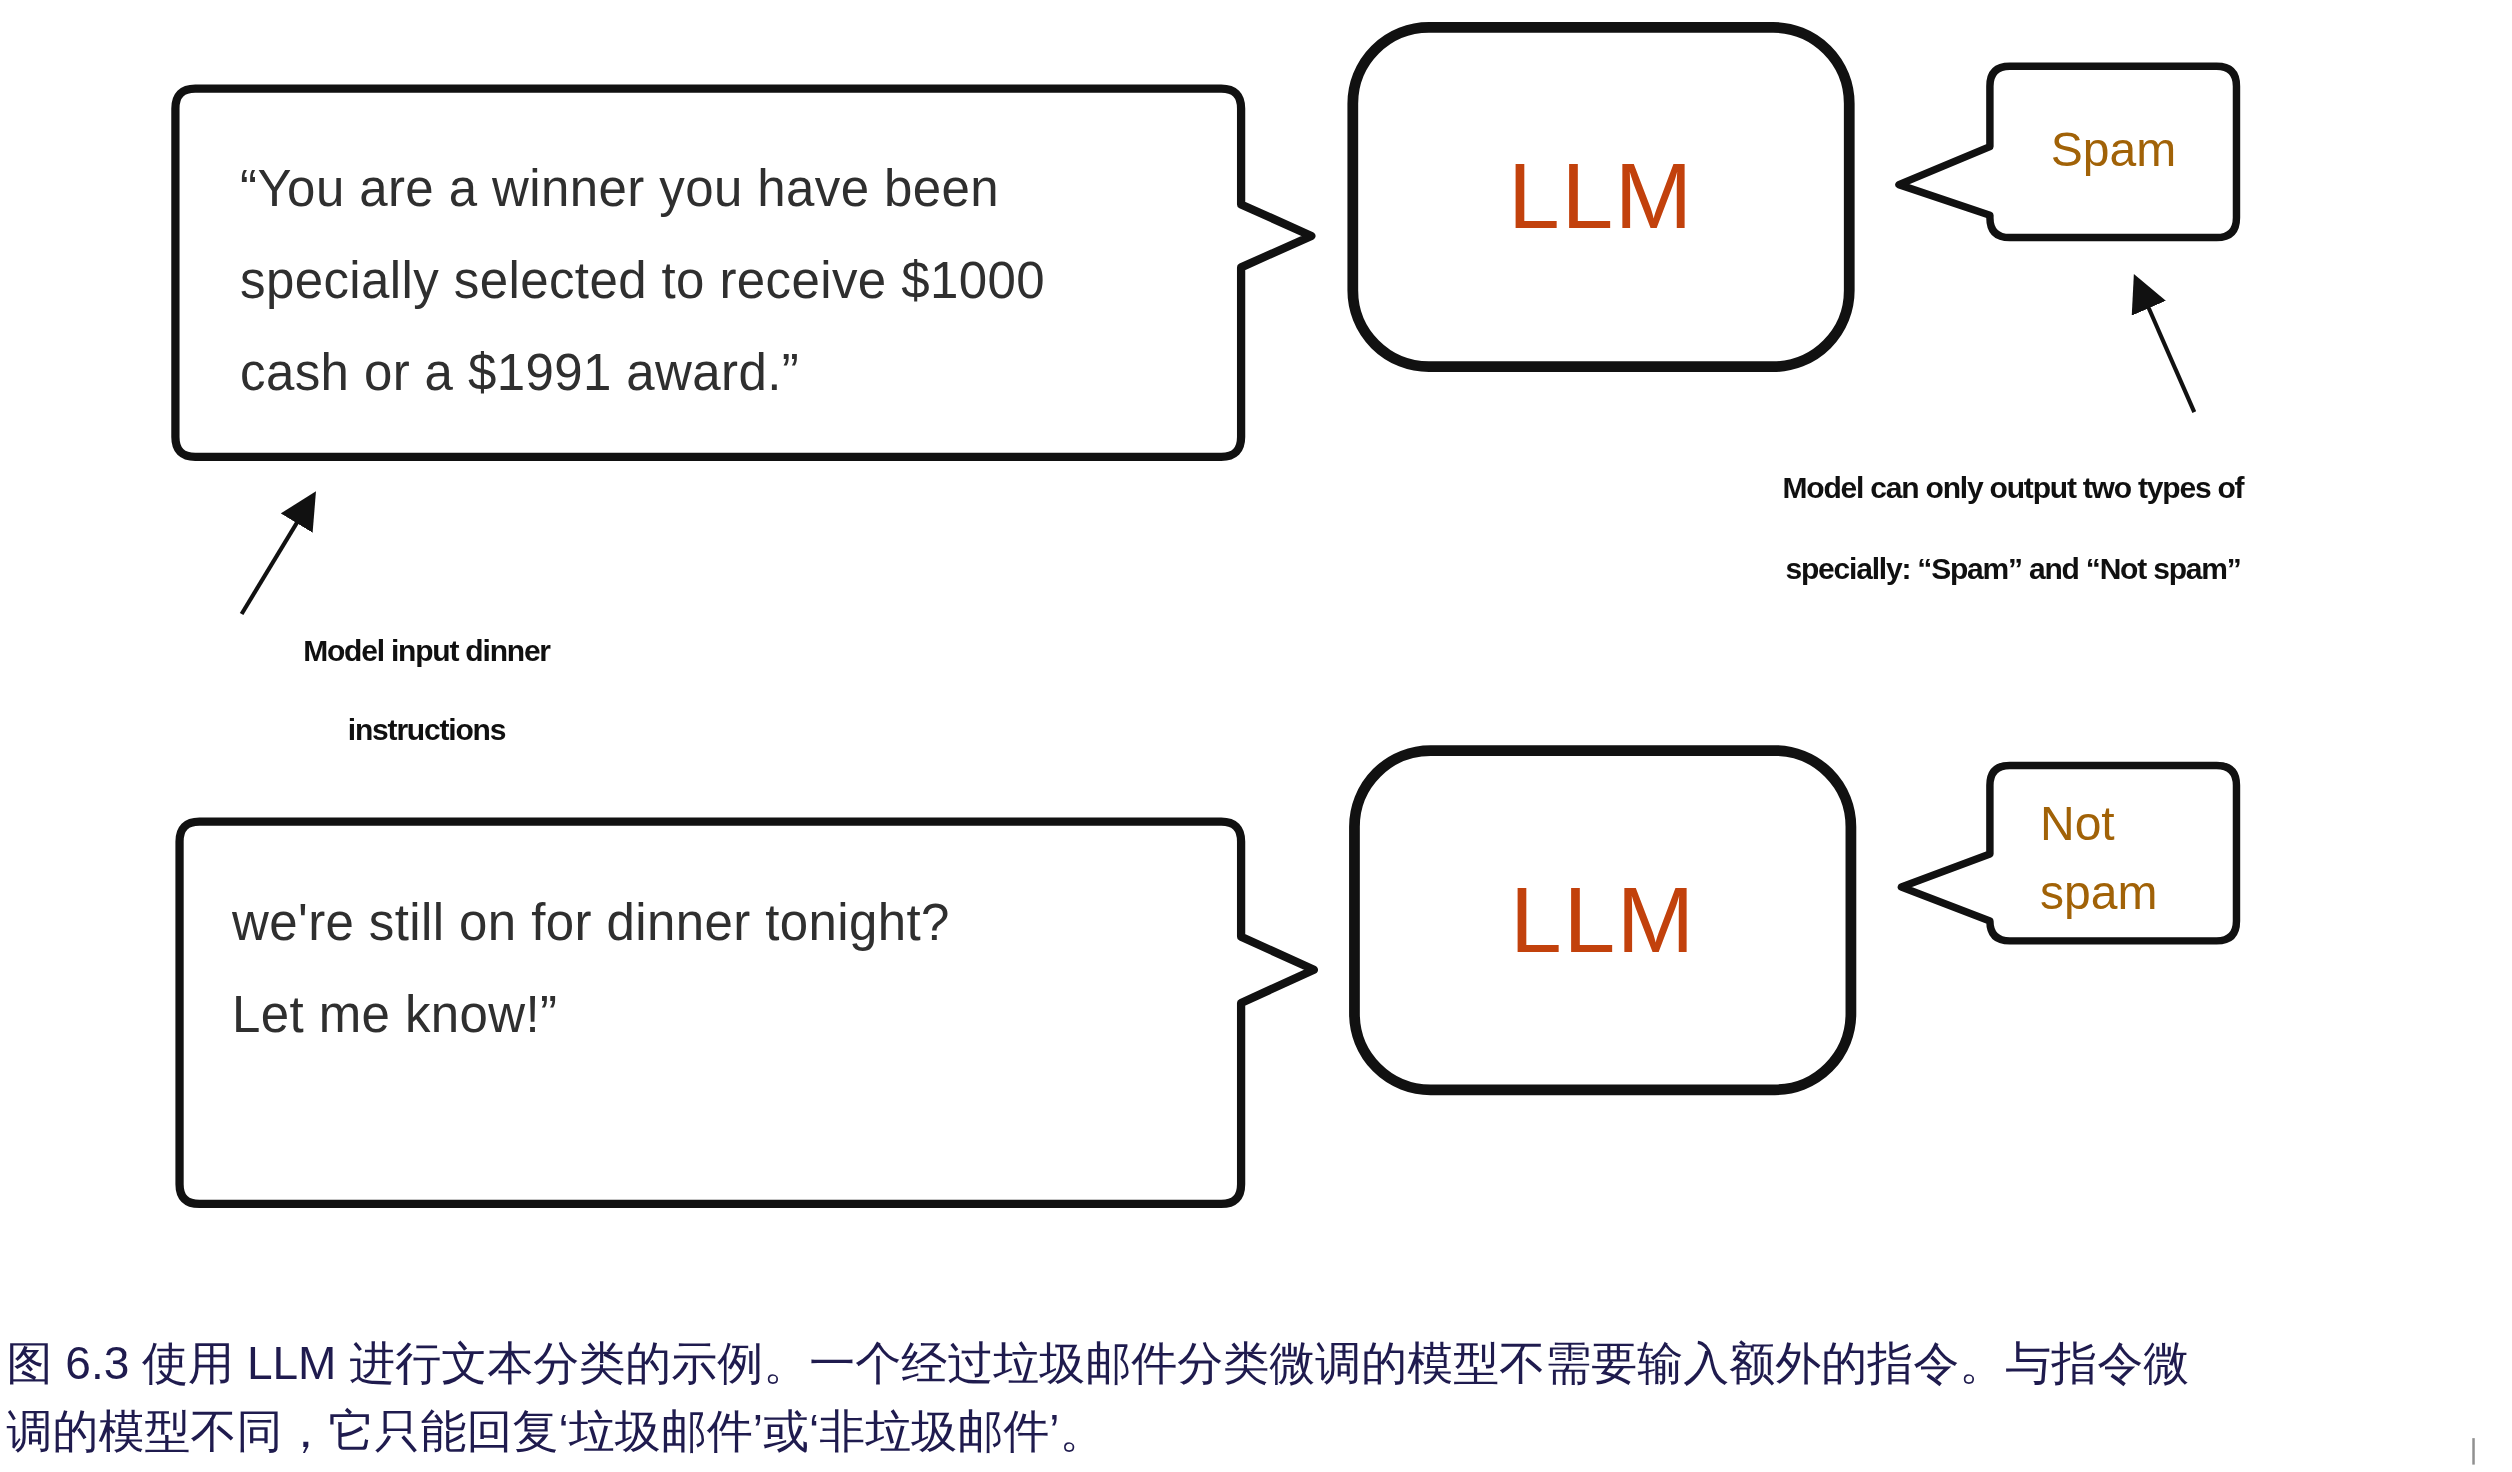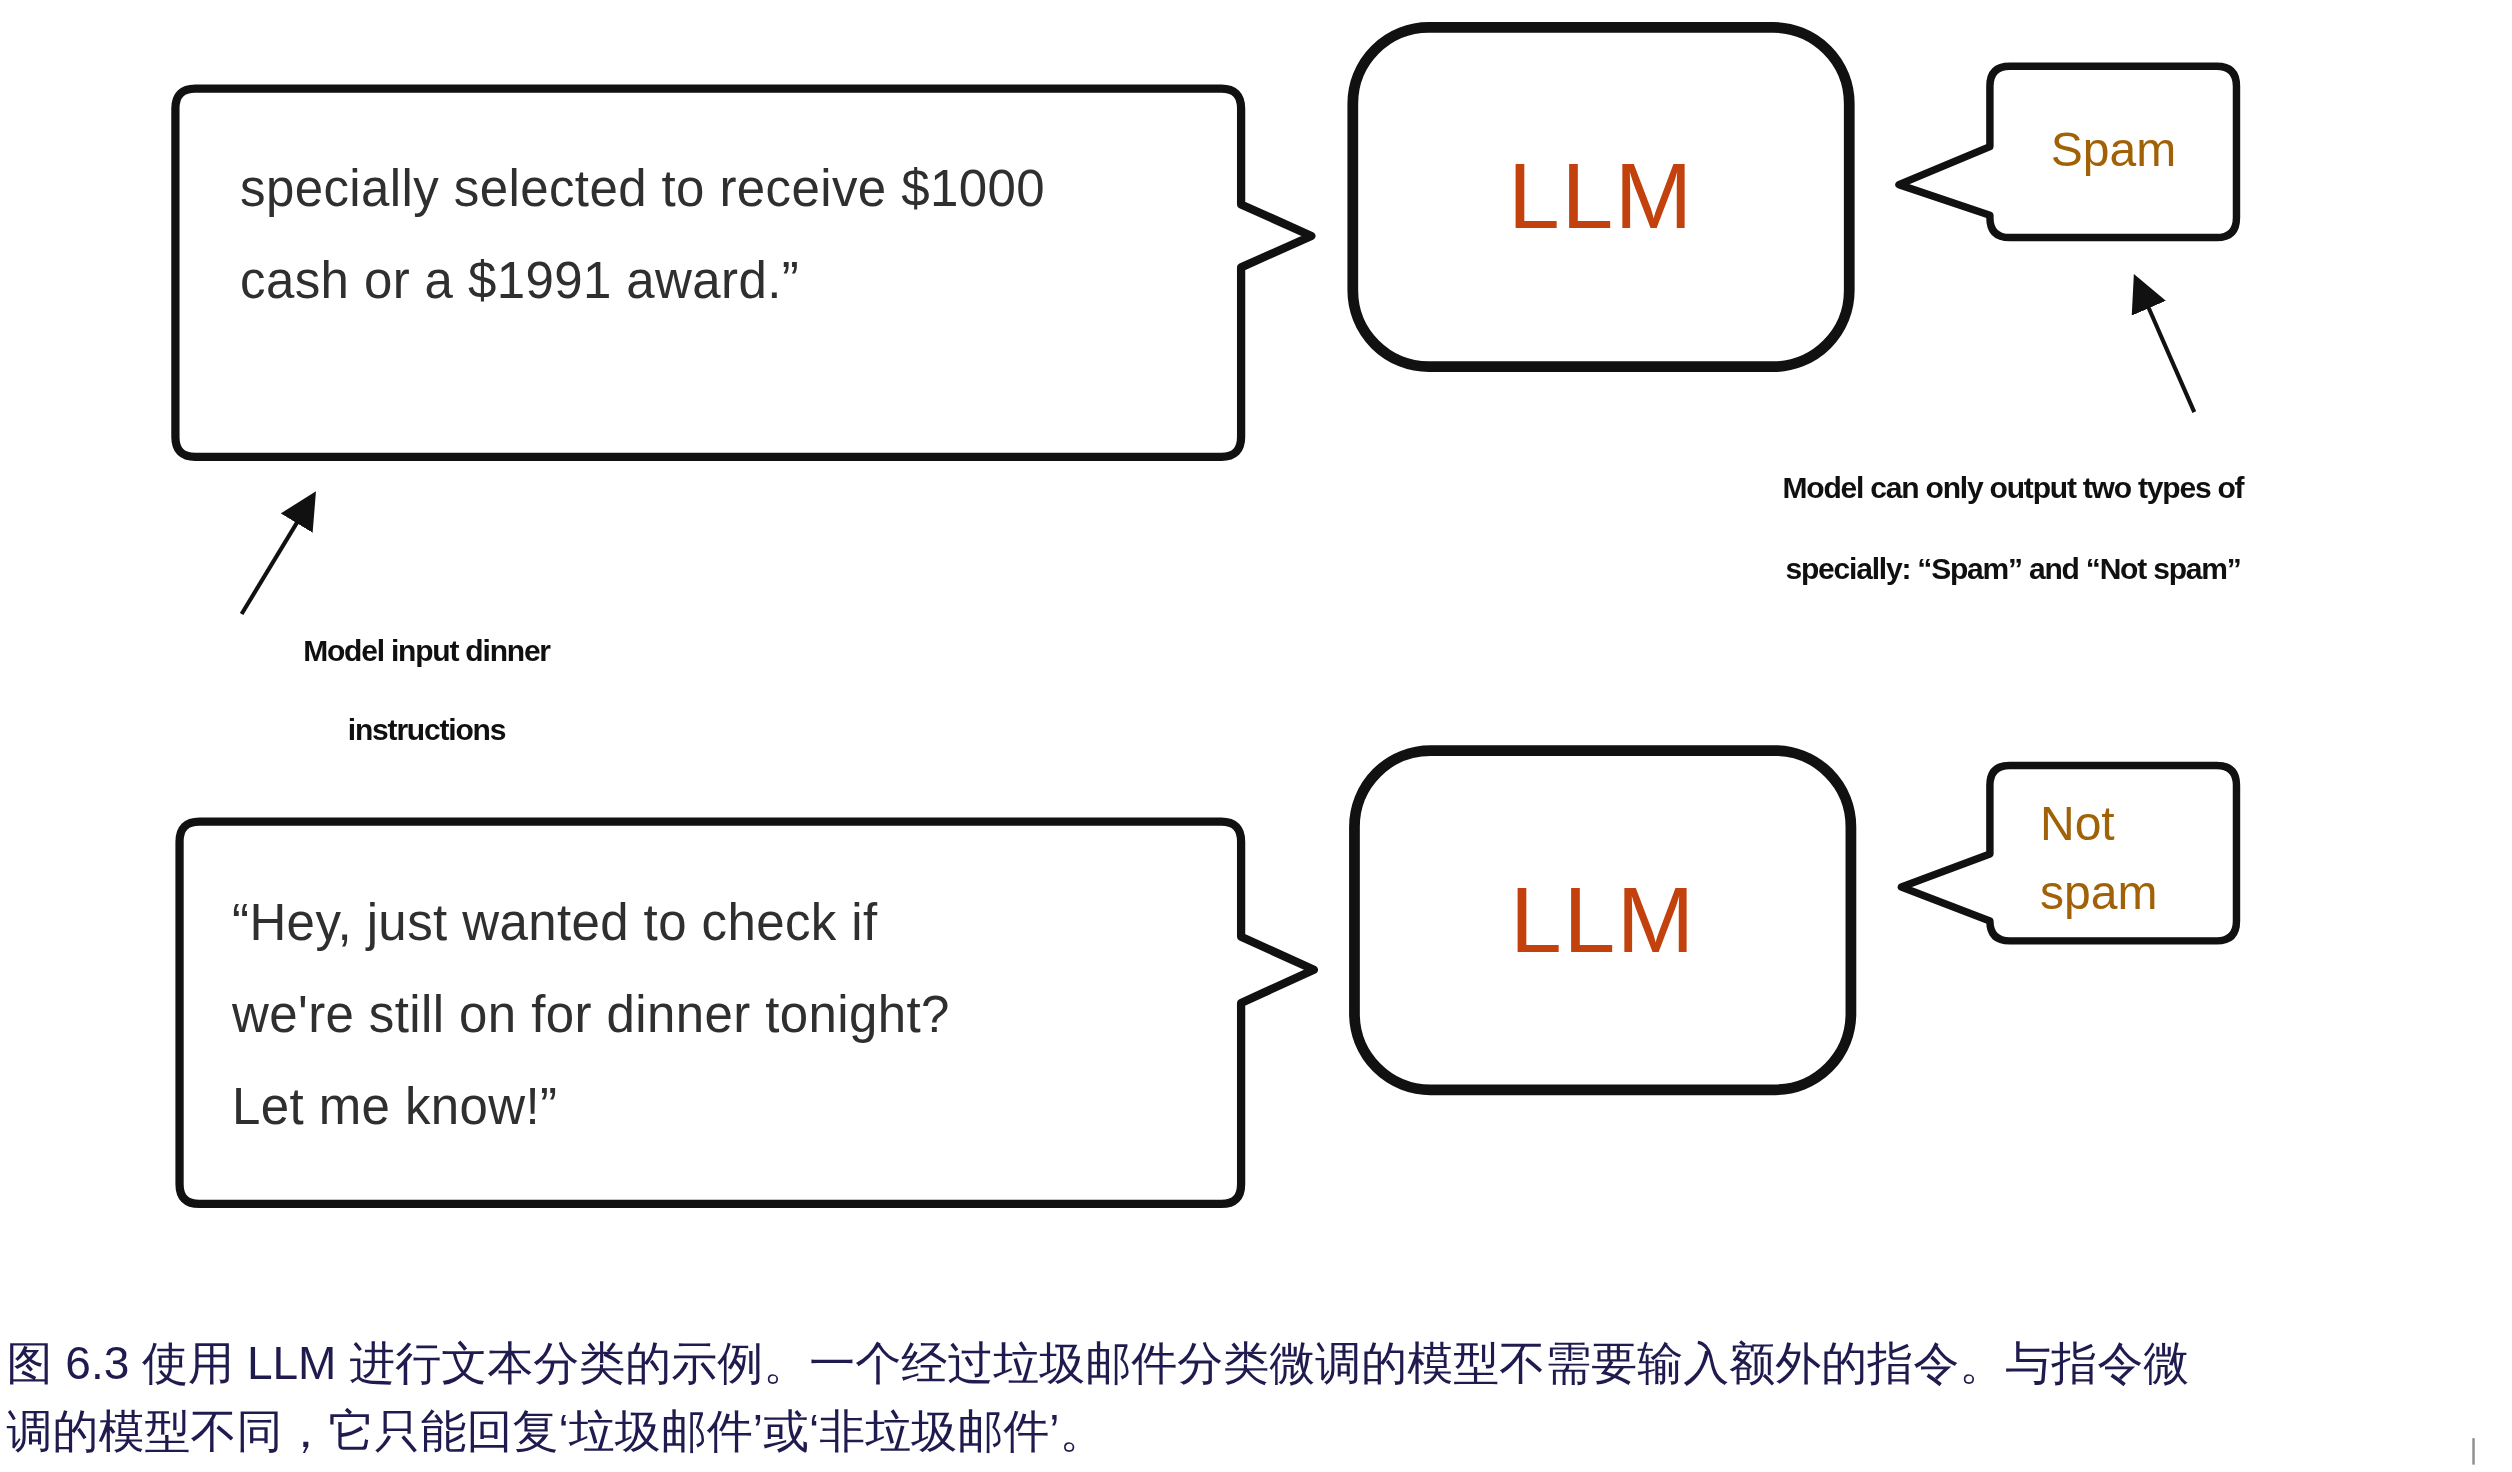--- a/index.html
+++ b/index.html
@@ -84,26 +84,26 @@
     <path d="M 2429 925 H 2679 Q 2703 925 2703 949 V 1113 Q 2703 1137 2679 1137 H 2429 Q 2405 1137 2405 1113 L 2298 1072 L 2405 1032 V 949 Q 2405 925 2429 925 Z" fill="#ffffff" stroke="#111111" stroke-width="9" stroke-linejoin="round"></path>
 
     <line x1="292" y1="742" x2="378" y2="600" stroke="#111111" stroke-width="5" marker-end="url(#ah)"></line>
 
     <line x1="2652" y1="498" x2="2582" y2="338" stroke="#111111" stroke-width="5" marker-end="url(#ah)"></line>
 
     <rect x="2988" y="1738" width="3" height="32" fill="#909090"></rect>
   </svg>
 
   <div class="txt bubble-text" style="left:240px; top:143px;">
+    <div>“You are a winner you have been</div>
     <div>specially selected to receive $1000</div>
     <div>cash or a $1991 award.”</div>
   </div>
 
   <div class="txt bubble-text" style="left:232px; top:877px;">
-    <div>“Hey, just wanted to check if</div>
     <div>we're still on for dinner tonight?</div>
     <div>Let me know!”</div>
   </div>
 
   <div class="llm-label" style="left:1353px; top:27px; width:496px; height:339px;">LLM</div>
   <div class="llm-label" style="left:1355px; top:751px; width:496px; height:339px;">LLM</div>
 
   <div class="txt out-label" style="left:1990px; top:122px; width:247px; text-align:center;">Spam</div>
 
   <div class="txt out-label" style="left:2040px; top:789px; line-height:69px;">

